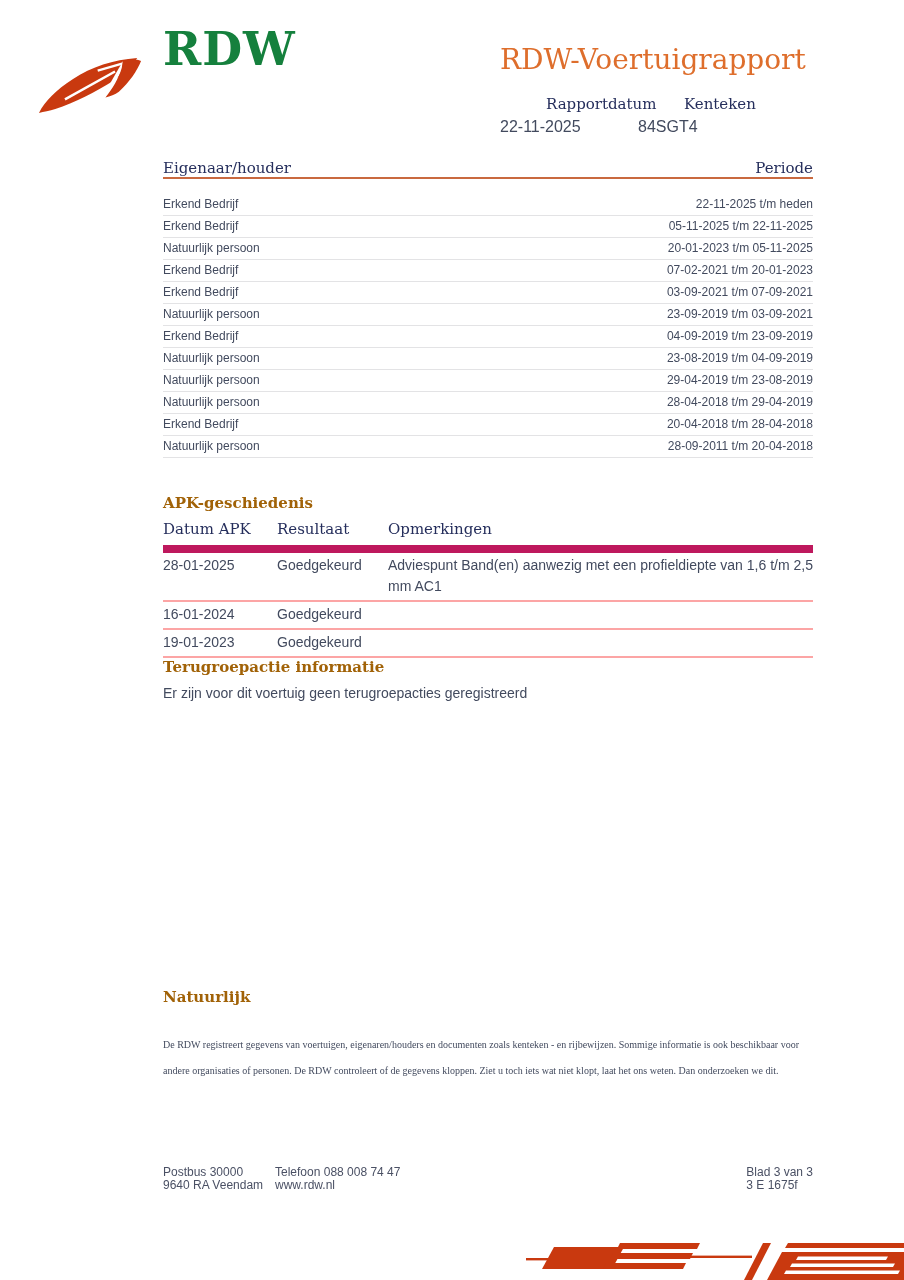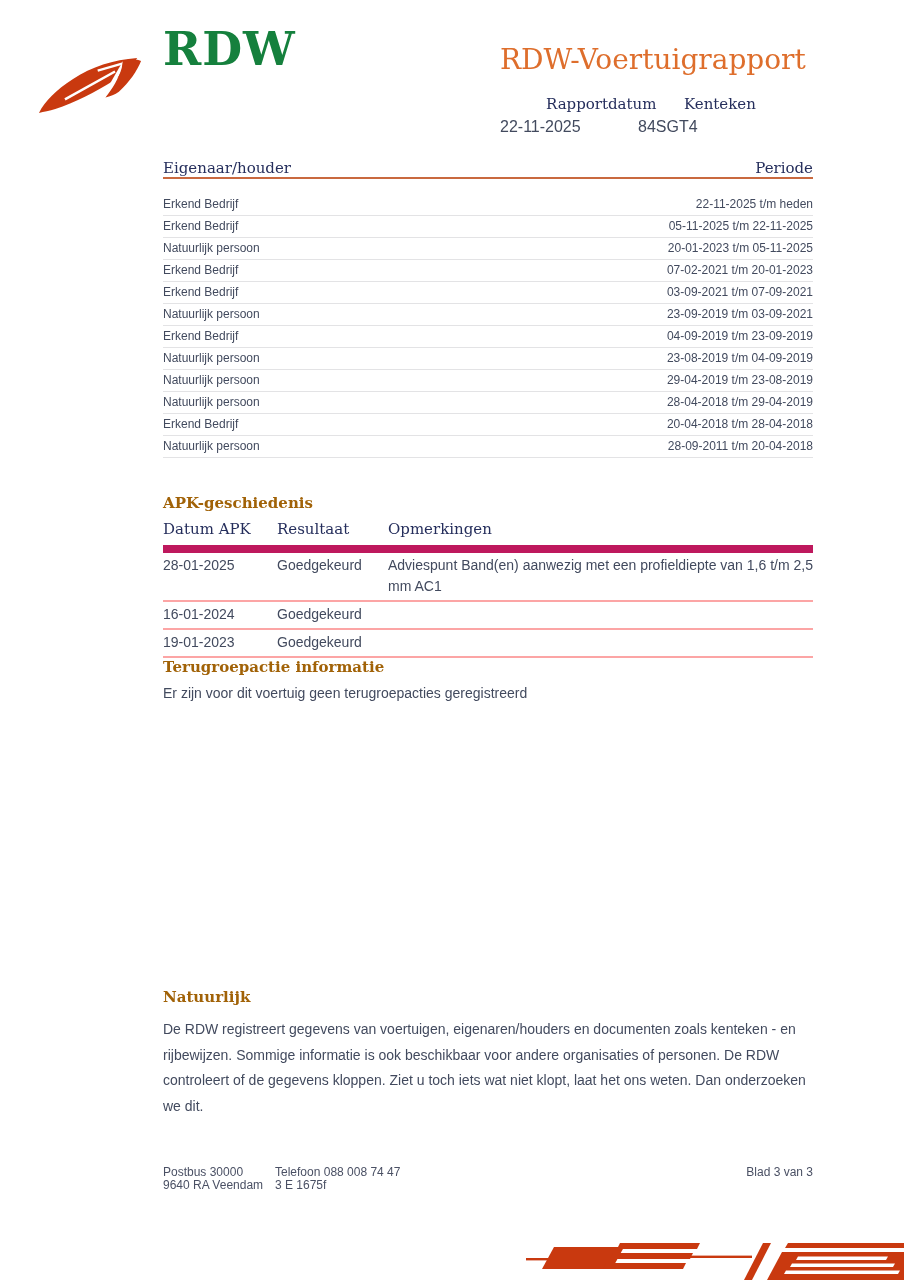--- a/index.html
+++ b/index.html
@@ -35,21 +35,21 @@
   .section-heading { font-size:15px; color:#a16207; font-family:"DejaVu Serif","Liberation Serif",serif; font-weight:bold; }
   .apk-header   { display:grid; grid-template-columns:114px 111px 1fr; font-size:15px;
                   margin-top:8px; padding-bottom:7px; border-bottom:8px solid #be185d; }
   .apk-row      { display:grid; grid-template-columns:114px 111px 1fr; font-size:14px;
                   line-height:21px; padding:2px 0 3px 0; border-bottom:2px solid #fca5a5; }
   
   .recall-section { position:absolute; left:163px; top:658px; width:650px; }
   .recall-text    { font-size:14px; margin-top:9px; }
   
   .proclaimer-section { position:absolute; left:163px; top:988px; width:656px; }
-  .proclaimer-text    { font-size:14px; line-height:25.5px; margin-top:11px; }
+  .proclaimer-text    { font-size:10px; line-height:25.5px; margin-top:26px;font-family:Liberation Serif, serif; }
   
   .footer { position:absolute; left:163px; top:1166px; width:650px;
             display:grid; grid-template-columns:112px 1fr auto; 
             font-size:12px; line-height:13px; color:#4a5064; }
   .footer .right { }
   
   .flag-wrap { position:absolute; right:0; bottom:0; width:384px; height:37px; }
 </style>
 </head>
 <body>
@@ -170,20 +170,21 @@
   <div class="proclaimer-section">
     <div class="section-heading">Natuurlijk</div>
     <div class="proclaimer-text">De RDW registreert gegevens van voertuigen, eigenaren/houders en documenten zoals kenteken - en rijbewijzen. Sommige informatie is ook beschikbaar voor andere organisaties of personen. De RDW controleert of de gegevens kloppen. Ziet u toch iets wat niet klopt, laat het ons weten. Dan onderzoeken we dit.</div>
   </div>
 
   <div class="footer">
     <span>Postbus 30000</span>
     <span>Telefoon 088 008 74 47</span>
     <span class="right">Blad 3 van 3</span>
     <span>9640 RA Veendam</span>
+    <span>www.rdw.nl</span>
     <span class="right">3 E 1675f</span>
   </div>
 
   <div class="flag-wrap">
     <svg width="384" height="37" viewBox="0 0 384 37" xmlns="http://www.w3.org/2000/svg">
       <g fill="#c9390f">
         <rect x="6" y="15" width="58" height="2.4"></rect>
         <polygon points="34,4 104,4 92,26 22,26"></polygon>
         <polygon points="100,0 180,0 177,6 97,6"></polygon>
         <polygon points="93,10 173,10 170,16 90,16"></polygon>

